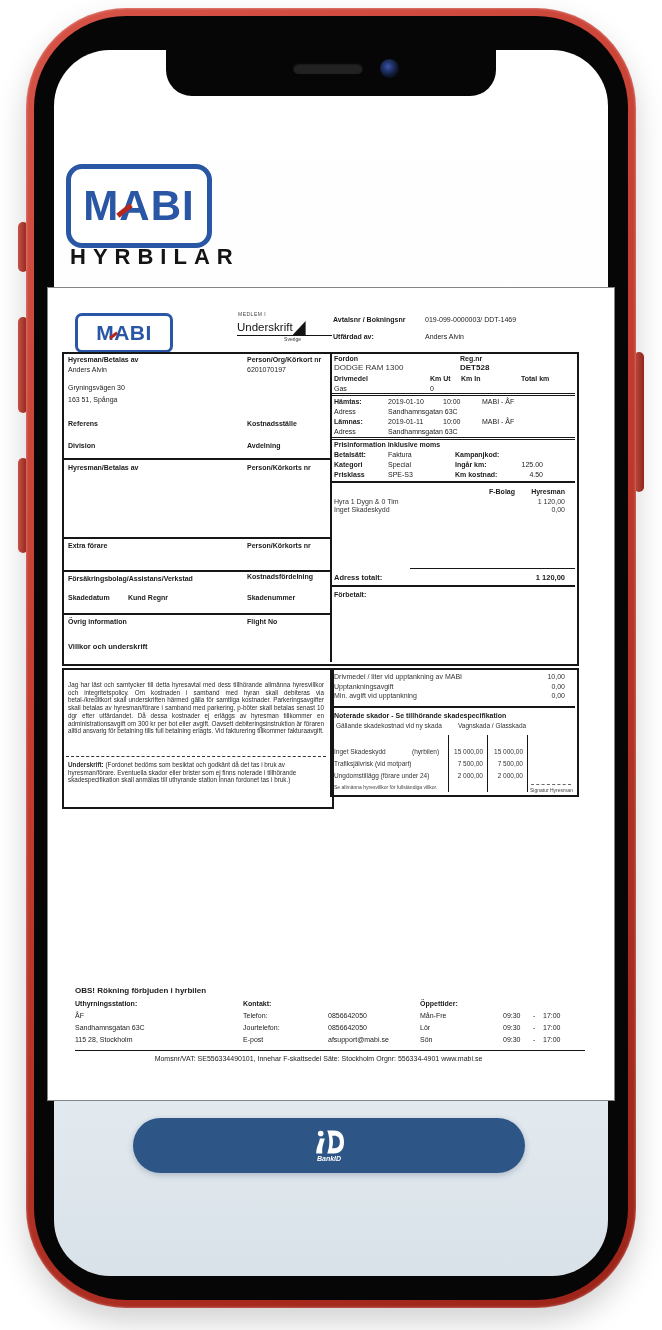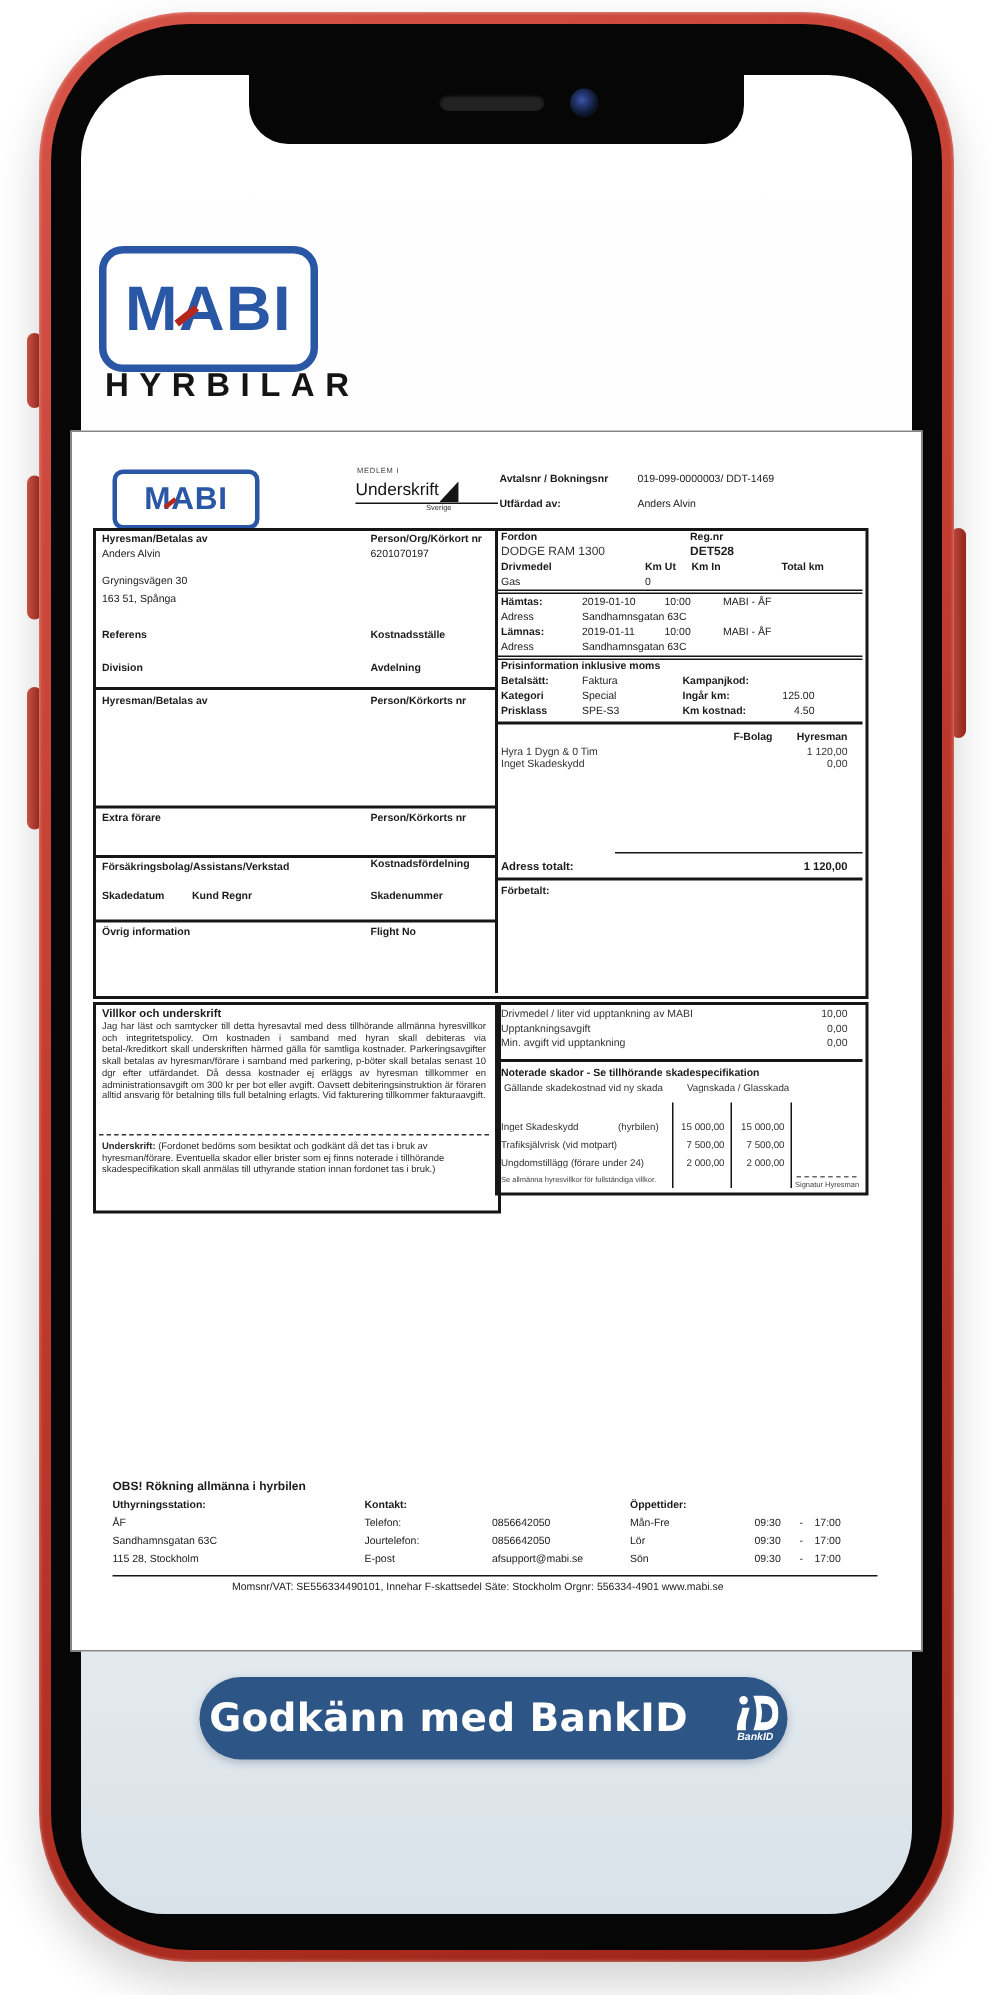--- a/index.html
+++ b/index.html
@@ -174,21 +174,21 @@
   <span class="a s7" style="left:334px;top:506px;color:#333">Inget Skadeskydd</span>
   <span class="a s7 tr" style="left:515px;top:506px;width:50px;color:#333">0,00</span>
 
   <div class="a hl1" style="left:410px;top:568px;width:165px"></div>
   <span class="a b s7" style="left:334px;top:574px;font-size:7.5px">Adress totalt:</span>
   <span class="a b s7 tr" style="left:505px;top:574px;width:60px;font-size:7.5px">1 120,00</span>
   <div class="a hl" style="left:330px;top:585px;width:245px"></div>
   <span class="a b s7" style="left:334px;top:591px">Förbetalt:</span>
 
   <div class="a" style="left:62px;top:668px;width:268px;height:137px;border:2px solid #161616"></div>
-  <span class="a b" style="left:68px;top:671px;font-size:7.5px">Villkor och underskrift</span>
+  <span class="a b" style="left:68px;top:642px;font-size:7.5px">Villkor och underskrift</span>
   <div class="a s6" style="left:68px;top:681px;width:256px;text-align:justify;color:#2a2a2a">Jag har läst och samtycker till detta hyresavtal med dess tillhörande allmänna hyresvillkor och integritetspolicy. Om kostnaden i samband med hyran skall debiteras via betal-/kreditkort skall underskriften härmed gälla för samtliga kostnader. Parkeringsavgifter skall betalas av hyresman/förare i samband med parkering, p-böter skall betalas senast 10 dgr efter utfärdandet. Då dessa kostnader ej erläggs av hyresman tillkommer en administrationsavgift om 300 kr per bot eller avgift. Oavsett debiteringsinstruktion är föraren alltid ansvarig för betalning tills full betalning erlagts. Vid fakturering tillkommer fakturaavgift.</div>
   <div class="a" style="left:66px;top:756px;width:260px;border-top:1.5px dashed #333"></div>
   <div class="a s6" style="left:68px;top:761px;width:256px;color:#2a2a2a">
     <span class="b">Underskrift:</span>
     <span>(Fordonet bedöms som besiktat och godkänt då det tas i bruk av hyresman/förare. Eventuella skador eller brister som ej finns noterade i tillhörande skadespecifikation skall anmälas till uthyrande station innan fordonet tas i bruk.)</span>
   </div>
 
   <div class="a" style="left:330px;top:668px;width:245px;height:125px;border:2px solid #161616"></div>
   <span class="a s7" style="left:334px;top:673px;color:#333">Drivmedel / liter vid upptankning av MABI</span>
   <span class="a s7 tr" style="left:515px;top:673px;width:50px;color:#333">10,00</span>
@@ -214,21 +214,21 @@
   <span class="a s65 tr" style="left:450px;top:760px;width:33px;color:#333">7 500,00</span>
   <span class="a s65 tr" style="left:490px;top:760px;width:33px;color:#333">7 500,00</span>
   <span class="a s65" style="left:334px;top:772px;color:#333;white-space:nowrap">Ungdomstillägg (förare under 24)</span>
   <span class="a s65 tr" style="left:450px;top:772px;width:33px;color:#333">2 000,00</span>
   <span class="a s65 tr" style="left:490px;top:772px;width:33px;color:#333">2 000,00</span>
 
   <span class="a s5" style="left:334px;top:784px;width:112px;color:#444">Se allmänna hyresvillkor för fullständiga villkor.</span>
   <div class="a" style="left:531px;top:784px;width:40px;border-top:1px dashed #666"></div>
   <span class="a s5" style="left:530px;top:787px;color:#444;white-space:nowrap">Signatur Hyresman</span>
 
-  <span class="a b s8" style="left:75px;top:986px">OBS! Rökning allmänna i hyrbilen</span>
+  <span class="a b s8" style="left:75px;top:986px">OBS! Rökning förbjuden i hyrbilen</span>
   <span class="a b s7" style="left:75px;top:1000px">Uthyrningsstation:</span>
   <span class="a s7" style="left:75px;top:1012px">ÅF</span>
   <span class="a s7" style="left:75px;top:1024px">Sandhamnsgatan 63C</span>
   <span class="a s7" style="left:75px;top:1036px">115 28, Stockholm</span>
 
   <span class="a b s7" style="left:243px;top:1000px">Kontakt:</span>
   <span class="a s7" style="left:243px;top:1012px">Telefon:</span>
   <span class="a s7" style="left:328px;top:1012px">0856642050</span>
   <span class="a s7" style="left:243px;top:1024px">Jourtelefon:</span>
   <span class="a s7" style="left:328px;top:1024px">0856642050</span>
@@ -246,21 +246,20 @@
   <span class="a s7" style="left:543px;top:1024px">17:00</span>
   <span class="a s7" style="left:420px;top:1036px">Sön</span>
   <span class="a s7" style="left:503px;top:1036px">09:30</span>
   <span class="a s7" style="left:533px;top:1036px">-</span>
   <span class="a s7" style="left:543px;top:1036px">17:00</span>
 
   <div class="a hl1" style="left:75px;top:1050px;width:510px"></div>
   <div class="a" style="left:62px;top:1055px;width:513px;text-align:center;font-size:7px;color:#222">Momsnr/VAT: SE556334490101, Innehar F-skattsedel Säte: Stockholm Orgnr: 556334-4901 www.mabi.se</div>
 
   <button id="bankid-btn">
-    <span class="lbl">Godkänn med BankID</span>
     <span class="bid-logo">
       <svg width="30" height="24" viewBox="0 0 34 26">
         <circle cx="7.6" cy="3.4" r="3.2" fill="#ffffff"></circle>
         <path d="M2.5 26 C2.5 18 6 15 6.6 9 L12.2 9 C11 14.5 8.8 17.5 9.4 26 Z" fill="#ffffff"></path>
         <path d="M15 0 h7.5 c7.5 0 11.5 4.5 11.5 13 s-4 13 -11.5 13 h-7.5 c3.2 -8.5 3.2 -17.5 0 -26 Z" fill="#ffffff"></path>
         <path d="M20.5 6 h2.5 c4.2 0 6.3 2.5 6.3 7 s-2.1 7 -6.3 7 h-2.5 c1.4 -4.6 1.4 -9.4 0 -14 Z" fill="#2d5687"></path>
       </svg>
       <span class="txt">BankID</span>
     </span>
   </button>

